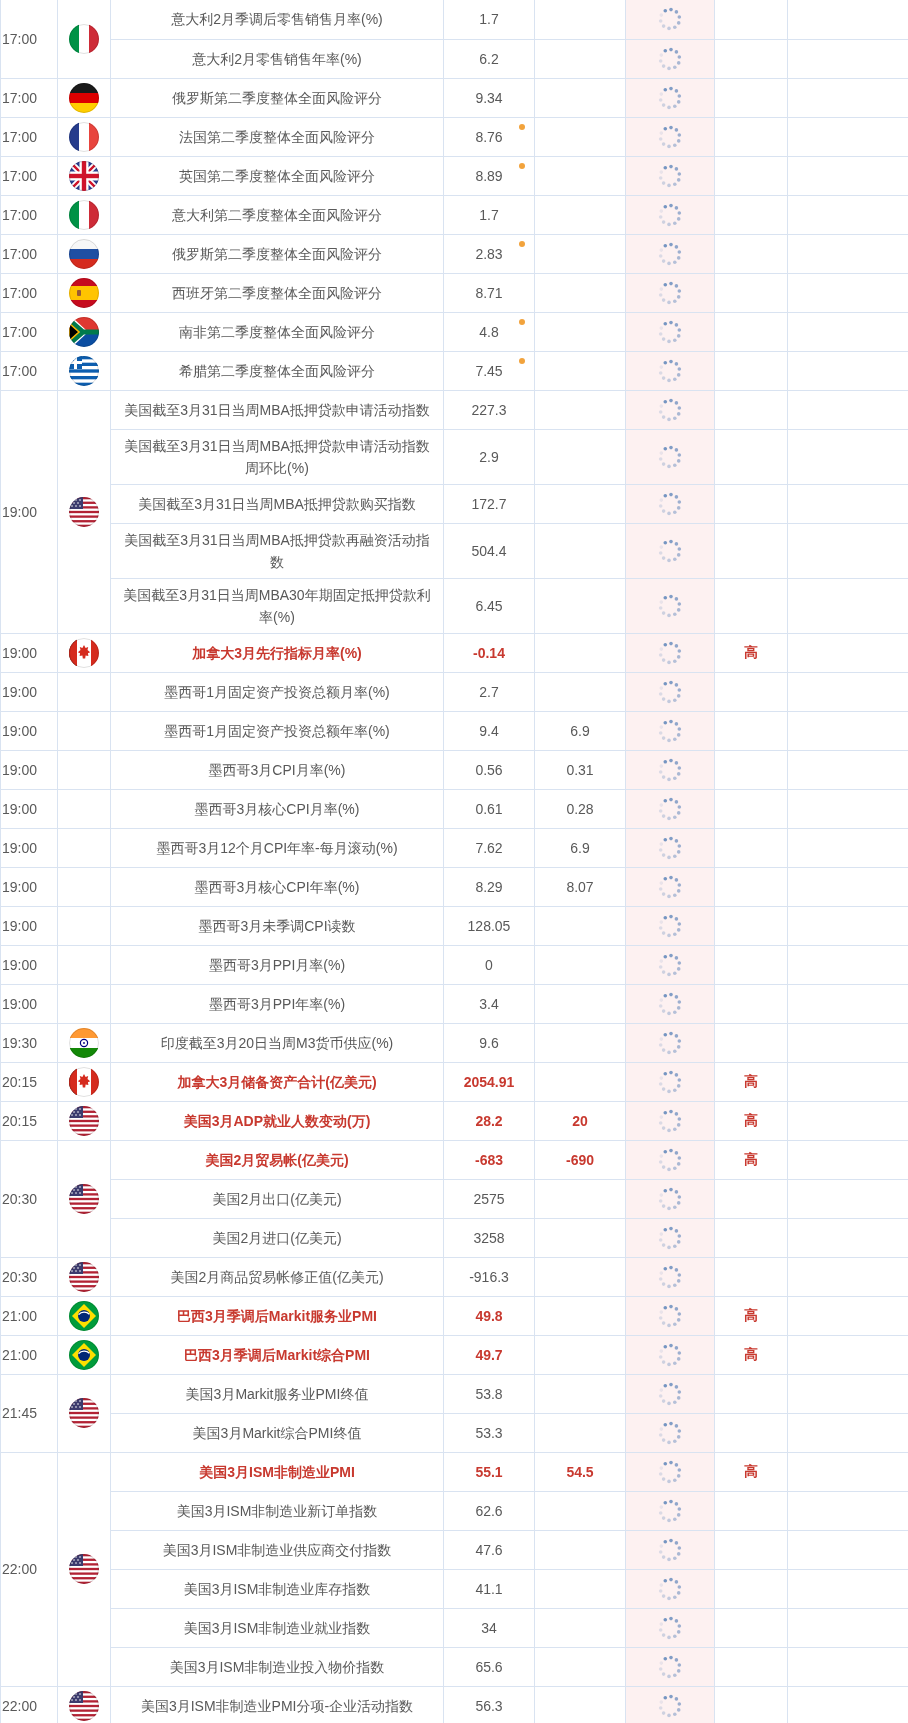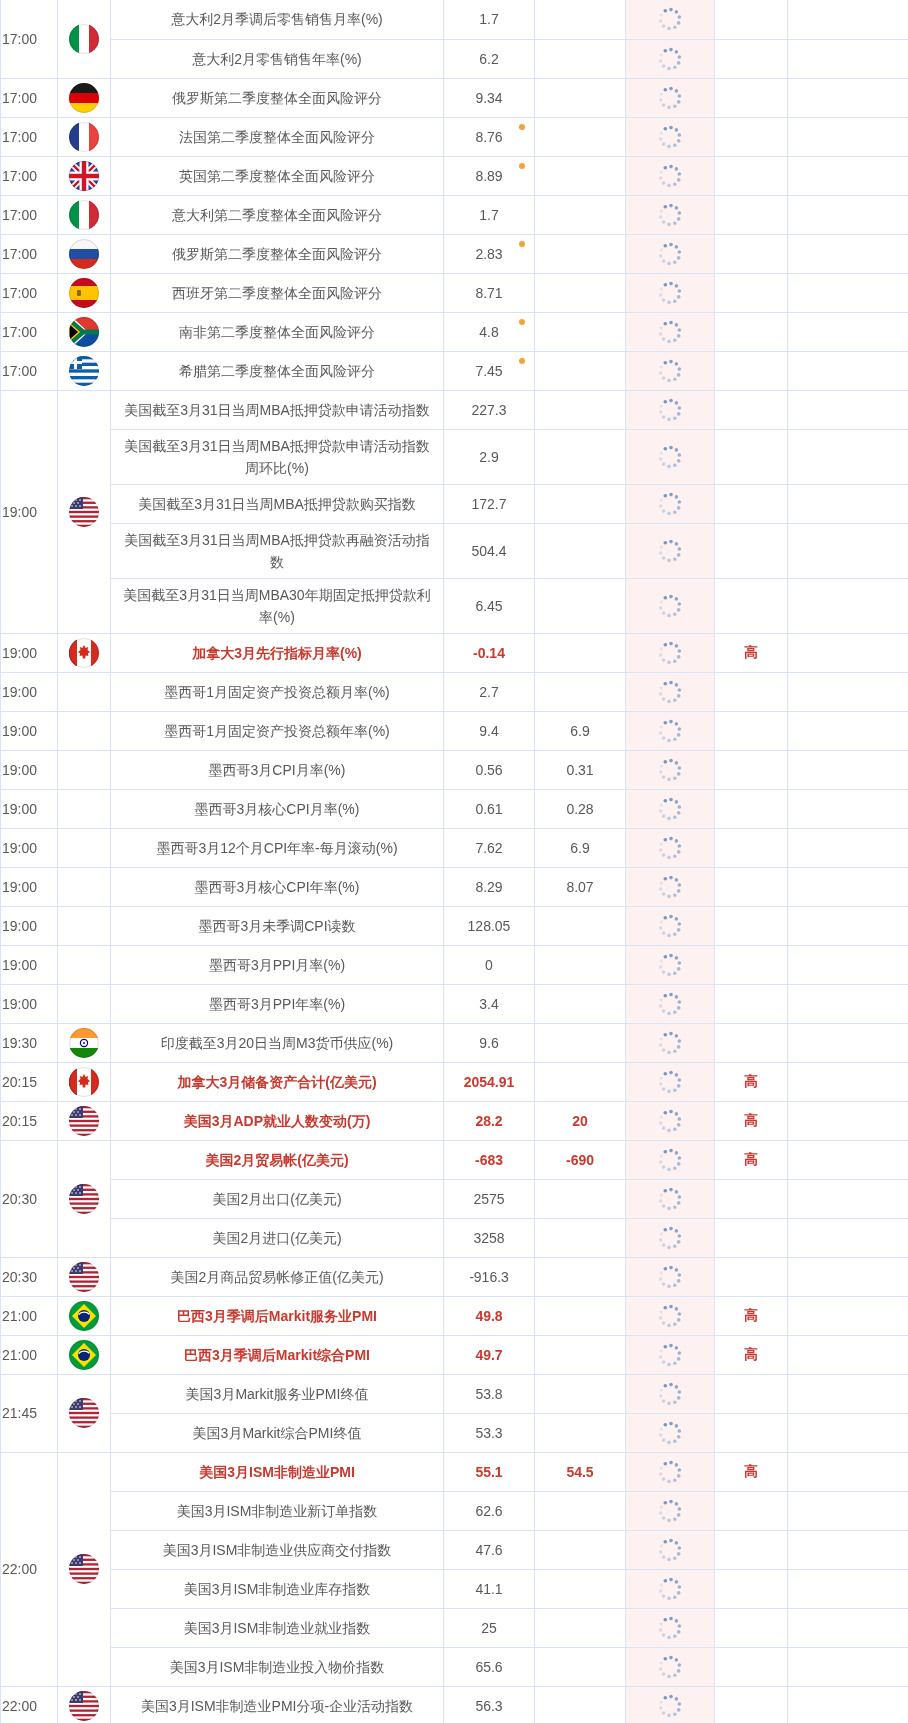--- a/index.html
+++ b/index.html
@@ -1368,21 +1368,21 @@
             <circle cx="3.7" cy="15.0" r="1.8" fill="#6e8fbf" fill-opacity="0.23"></circle>
             <circle cx="4.3" cy="9.1" r="1.8" fill="#6e8fbf" fill-opacity="0.14"></circle>
           </svg>
         </td>
     <td class="c-importance"></td>
     <td class="c-extra"></td>
   </tr>
       <tr>
 
     <td class="c-event">美国3月ISM非制造业就业指数</td>
-    <td class="c-actual">25</td>
+    <td class="c-actual">34</td>
     <td class="c-forecast"></td>
     <td class="c-chart">
           <svg width="26" height="26" viewBox="0 0 26 26" aria-hidden="true">
             <circle cx="8.3" cy="4.8" r="1.8" fill="#6e8fbf" fill-opacity="0.95"></circle>
             <circle cx="14.0" cy="3.6" r="1.8" fill="#6e8fbf" fill-opacity="0.86"></circle>
             <circle cx="19.4" cy="5.9" r="1.8" fill="#6e8fbf" fill-opacity="0.77"></circle>
             <circle cx="22.3" cy="11.0" r="1.8" fill="#6e8fbf" fill-opacity="0.68"></circle>
             <circle cx="21.7" cy="16.9" r="1.8" fill="#6e8fbf" fill-opacity="0.59"></circle>
             <circle cx="17.8" cy="21.2" r="1.8" fill="#6e8fbf" fill-opacity="0.50"></circle>
             <circle cx="12.0" cy="22.4" r="1.8" fill="#6e8fbf" fill-opacity="0.41"></circle>

